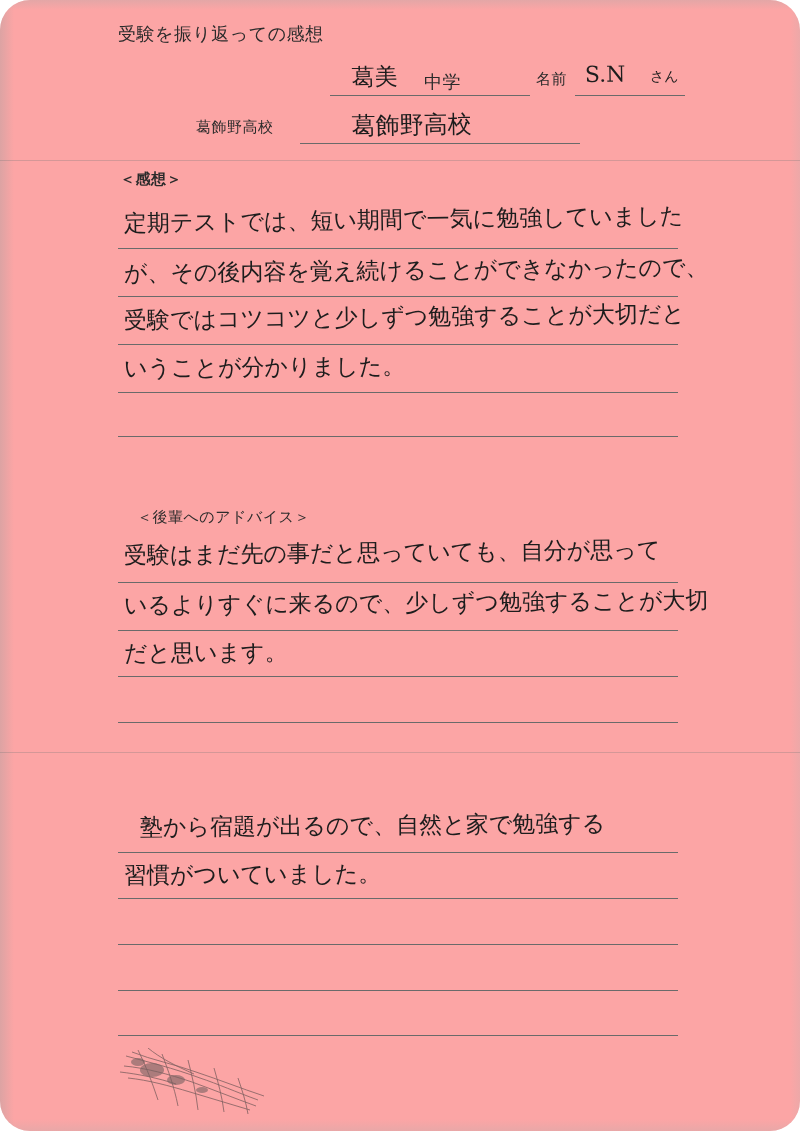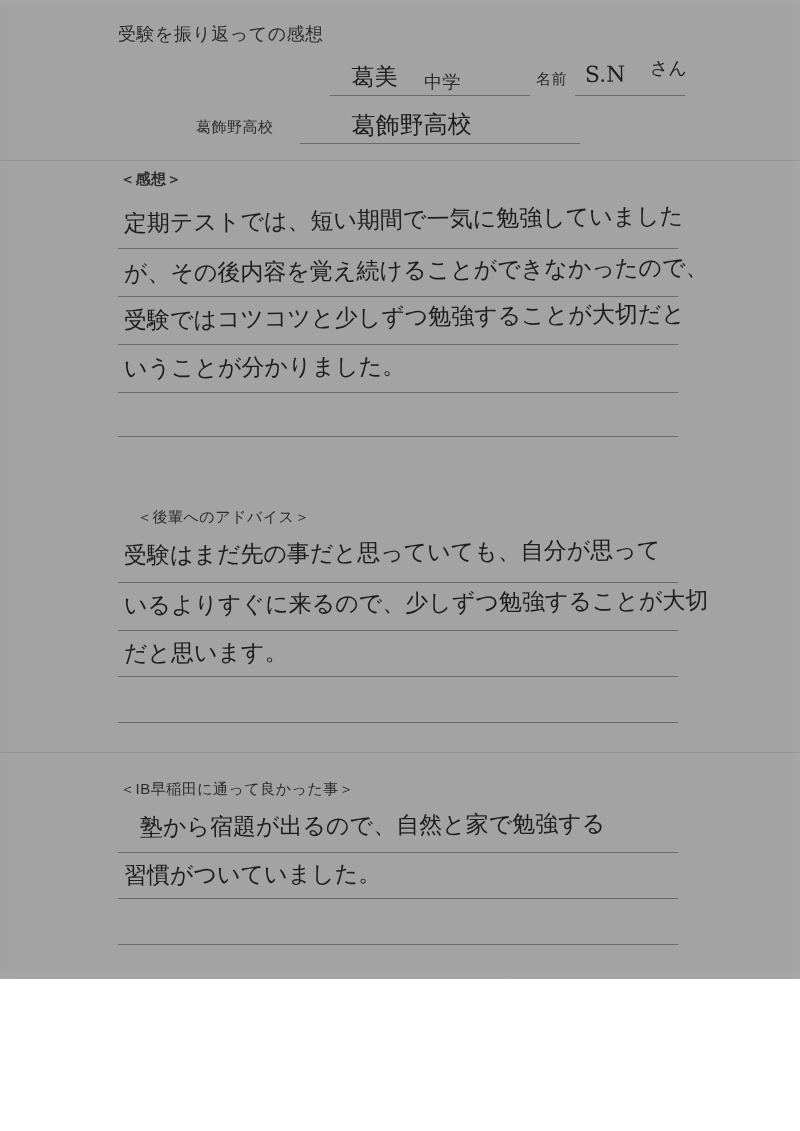--- a/index.html
+++ b/index.html
@@ -6,23 +6,24 @@
     margin: 0;
     padding: 0;
     background: #ffffff;
   }
   body {
     font-family: "Liberation Sans", sans-serif;
   }
   .page {
     position: relative;
     width: 800px;
-    height: 979px;
-    background: #a3a3a3;
+    height: 1131px;
+    background: #fca5a5;
     overflow: hidden;
+    border-radius: 30px;
   }
   
   .scan-edge-left {
     position: absolute;
     top: 0; left: 0;
     width: 14px; height: 100%;
     background: linear-gradient(to right, rgba(160,160,160,0.35), rgba(255,255,255,0));
     pointer-events: none;
   }
   .scan-edge-top {
@@ -100,21 +101,21 @@
   <div class="scan-edge-right"></div>
   <div class="scan-edge-bottom"></div>
 
   <div class="printed" style="left:118px; top:22px; font-size:18px;">受験を振り返っての感想</div>
 
   <div class="hand" style="left:352px; top:62px; font-size:23px; transform:rotate(-1.2deg);">葛美</div>
   <div class="printed" style="left:424px; top:70px; font-size:18px;">中学</div>
 
   <div class="printed" style="left:536px; top:70px; font-size:15px;">名前</div>
   <div class="hand" style="left:585px; top:62px; font-size:22px; transform:rotate(-1deg);">S.N</div>
-  <div class="hand" style="left:650px; top:56px; font-size:18px;">さん</div>
+  <div class="hand" style="left:650px; top:68px; font-size:14px;">さん</div>
 
   <div class="rule" style="left:330px; top:95px; width:200px;"></div>
   <div class="rule" style="left:575px; top:95px; width:110px;"></div>
 
   <div class="printed" style="left:196px; top:118px; font-size:15px;">葛飾野高校</div>
   <div class="hand" style="left:352px; top:110px; font-size:24px; transform:rotate(-1deg);">葛飾野高校</div>
   <div class="rule" style="left:300px; top:143px; width:280px;"></div>
 
   <div class="band" style="top:160px;"></div>
 
@@ -148,21 +149,20 @@
   <div class="hand" style="left:124px; top:638px; font-size:23px; transform:rotate(-0.4deg);">だと思います。</div>
   <div class="rule" style="left:118px; top:676px; width:560px;"></div>
 
   <div class="hand" style="left:124px; top:685px; font-size:23px;"></div>
   <div class="rule" style="left:118px; top:722px; width:560px;"></div>
 
   <div class="hand" style="left:124px; top:730px; font-size:23px;"></div>
 
   <div class="band" style="top:752px;"></div>
 
-  <div class="printed" style="left:120px; top:780px; font-size:15px;">＜IB早稲田に通って良かった事＞</div>
 
   <div class="hand" style="left:140px; top:812px; font-size:23px; transform:rotate(-0.5deg);">塾から宿題が出るので、自然と家で勉強する</div>
   <div class="rule" style="left:118px; top:852px; width:560px;"></div>
 
   <div class="hand" style="left:124px; top:860px; font-size:23px; transform:rotate(-0.4deg);">習慣がついていました。</div>
   <div class="rule" style="left:118px; top:898px; width:560px;"></div>
 
   <div class="hand" style="left:124px; top:907px; font-size:23px;"></div>
   <div class="rule" style="left:118px; top:944px; width:560px;"></div>
 

